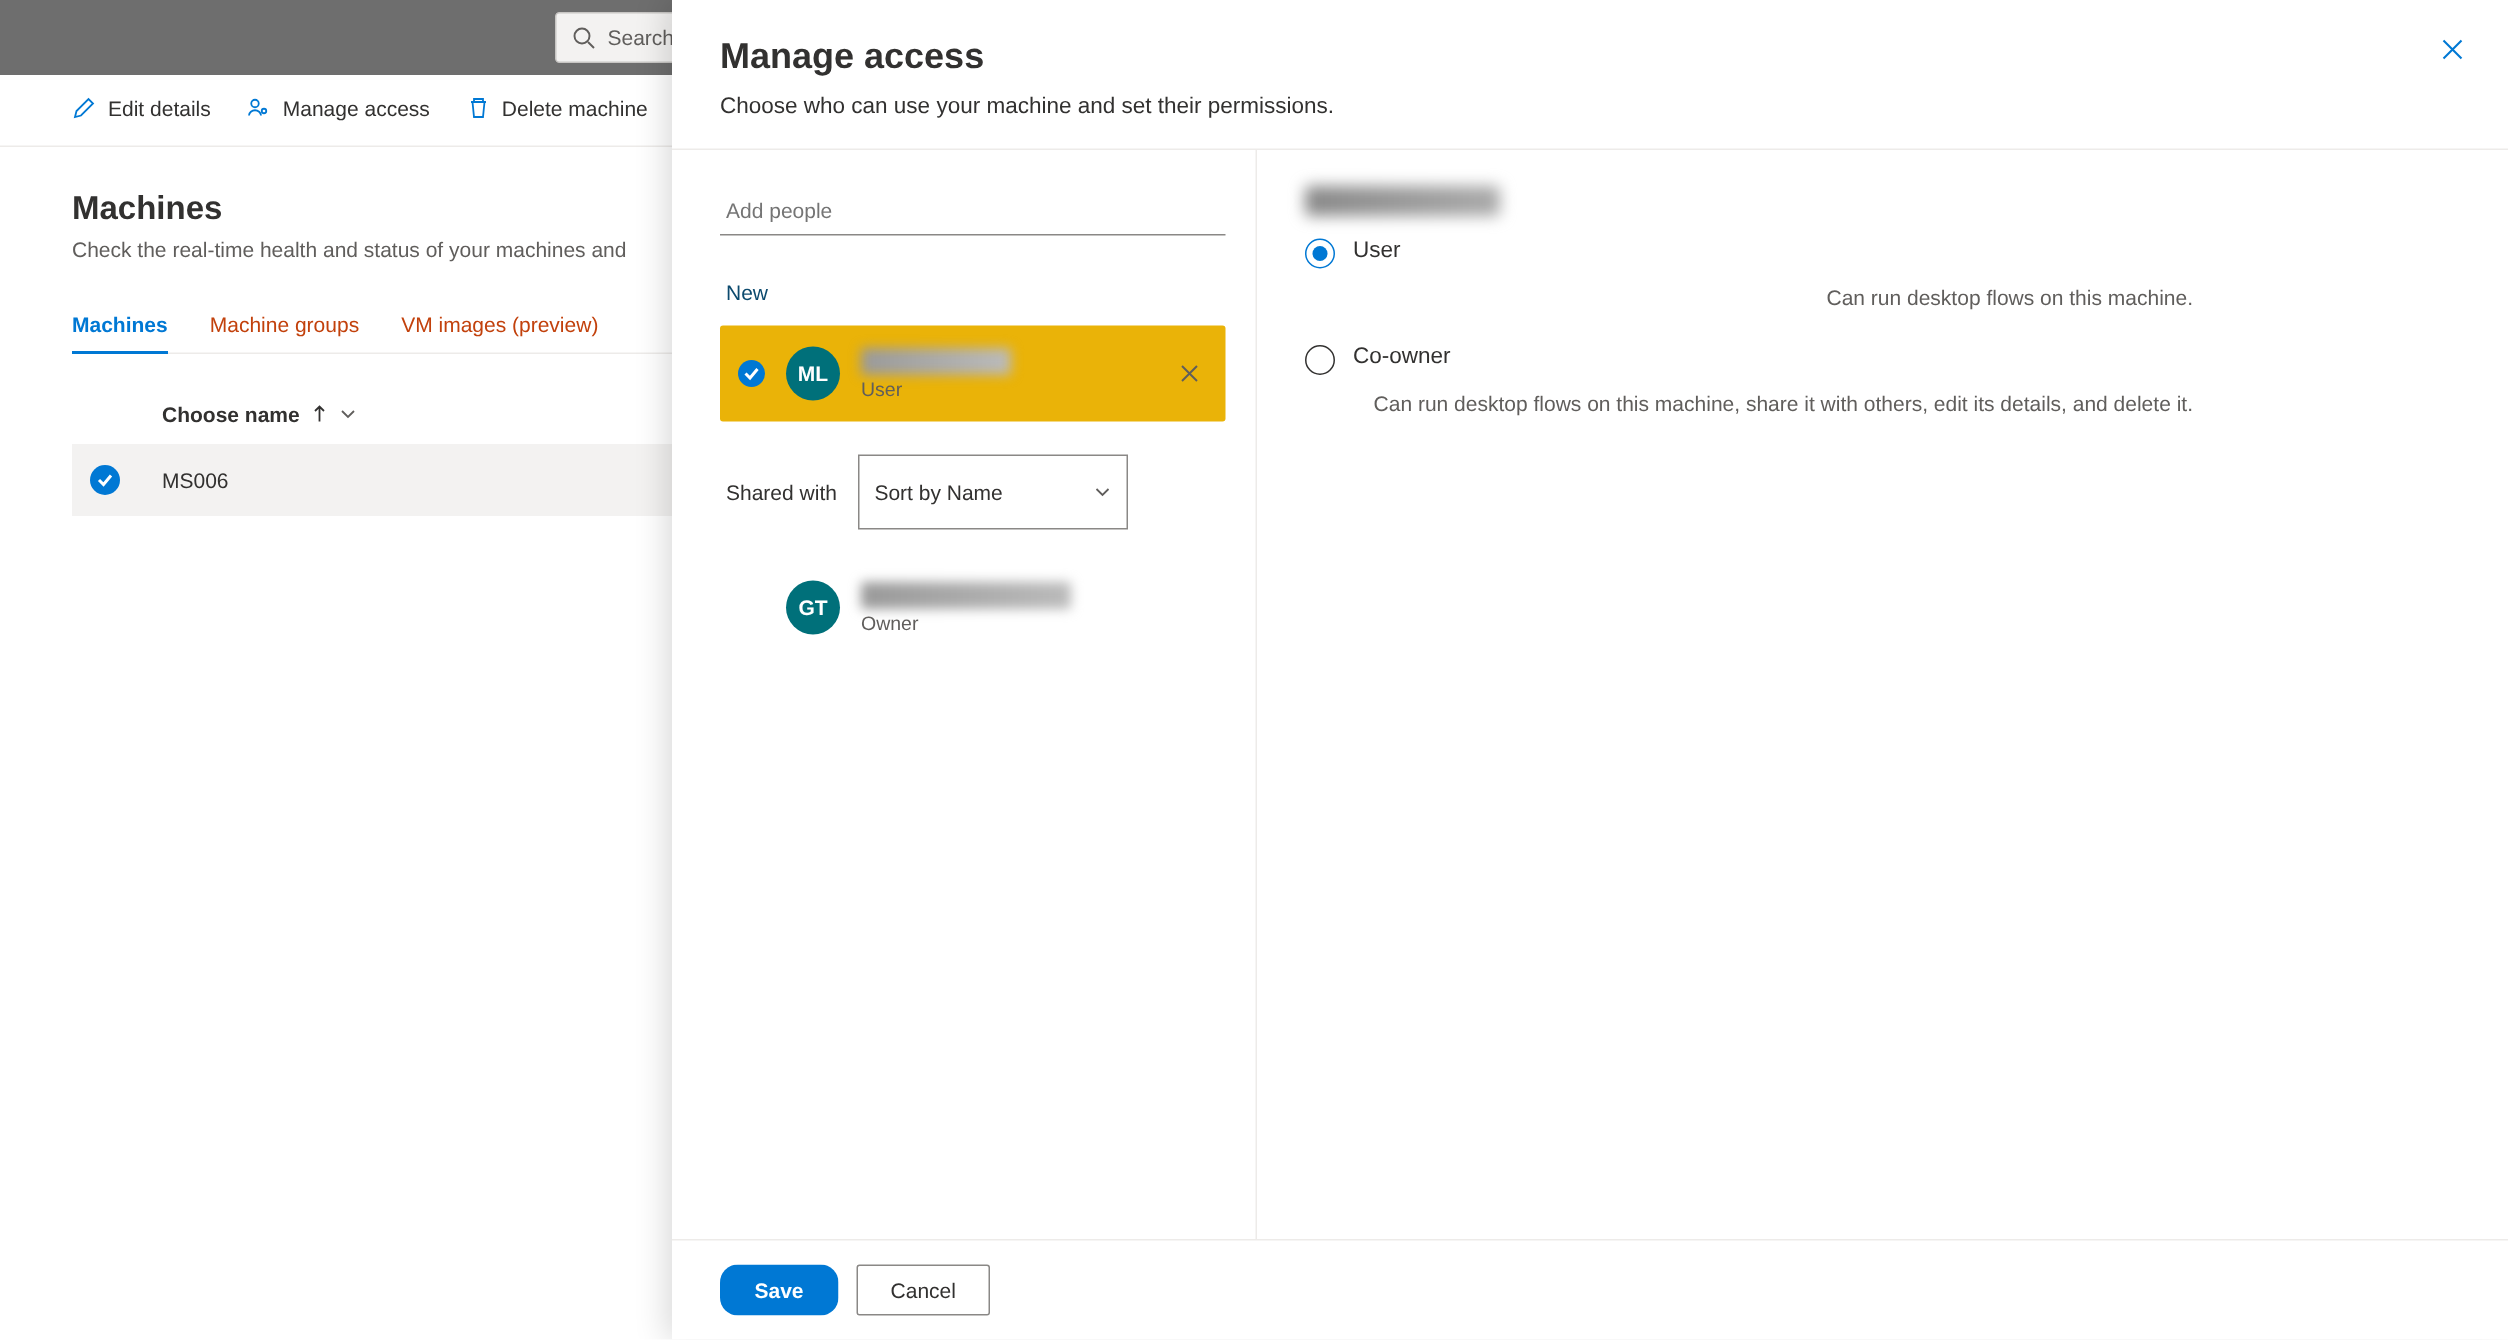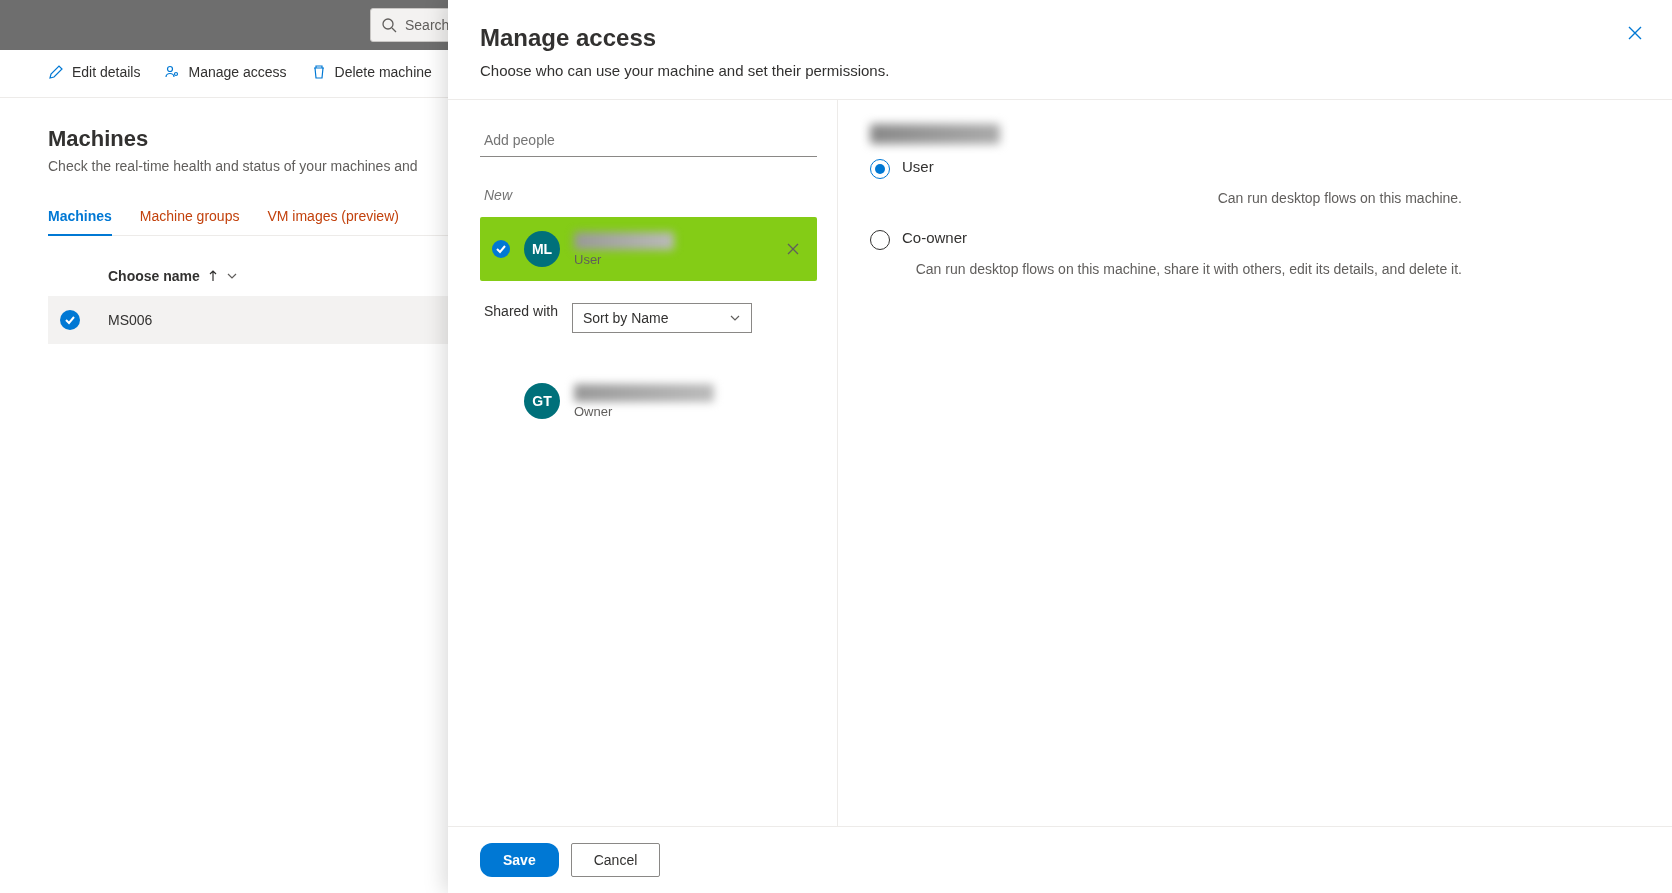--- a/index.html
+++ b/index.html
@@ -116,29 +116,29 @@
     .add-people {
       width: 100%;
       border: none;
       border-bottom: 1px solid #8a8886;
       padding: 8px 4px;
       font-size: 14px;
       outline: none;
       margin-bottom: 22px;
       color: #a16207;
     }
-    .section-label { color: #737373; margin: 8px 0 14px 4px; font-size: 14px; font-style: italic; }
+    .section-label { color: #0c4a6e; margin: 8px 0 14px 4px; font-size: 14px; }
     .person-row {
       display: flex; align-items: center;
       padding: 14px 12px;
       gap: 14px;
       border-radius: 2px;
       position: relative;
     }
-    .person-row.selected { background: #84cc16; }
+    .person-row.selected { background: #eab308; }
     .sel-check {
       width: 18px; height: 18px; border-radius: 50%;
       background: #0078d4; display: flex; align-items: center; justify-content: center;
       flex-shrink: 0;
     }
     .avatar {
       width: 36px; height: 36px; border-radius: 50%;
       background: #00707a; color: #fff;
       display: flex; align-items: center; justify-content: center;
       font-weight: 600; font-size: 14px;
@@ -148,26 +148,26 @@
     .person-name {
       font-weight: 400; color: #323130; filter: blur(4px);
       height: 18px; background: linear-gradient(90deg,#999,#bbb); width: 100px; border-radius:2px;
     }
     .person-role { color: #605e5c; font-size: 13px; margin-top: 2px;}
     .remove-x {
       color: #605e5c; cursor: pointer;
       width: 24px; height: 24px; display:flex; align-items:center; justify-content:center;
     }
     .shared-row {
-      display: flex; gap: 14px;
-      margin: 22px 0 36px 4px;
+      display: flex; align-items: center; gap: 14px;
+      margin: 22px 0 20px 4px;
     }
     .sort-select {
       border: 1px solid #8a8886;
-      padding: 6px 10px;
+      padding: 16px 10px;
       font-size: 14px;
       width: 180px;
       display: flex; justify-content: space-between; align-items: center;
       cursor: pointer;
       background: #fff;
     }
     .blur-name {
       filter: blur(5px); height: 20px; width: 130px;
       background: linear-gradient(90deg,#888,#aaa); border-radius: 3px;
       margin-bottom: 14px;

